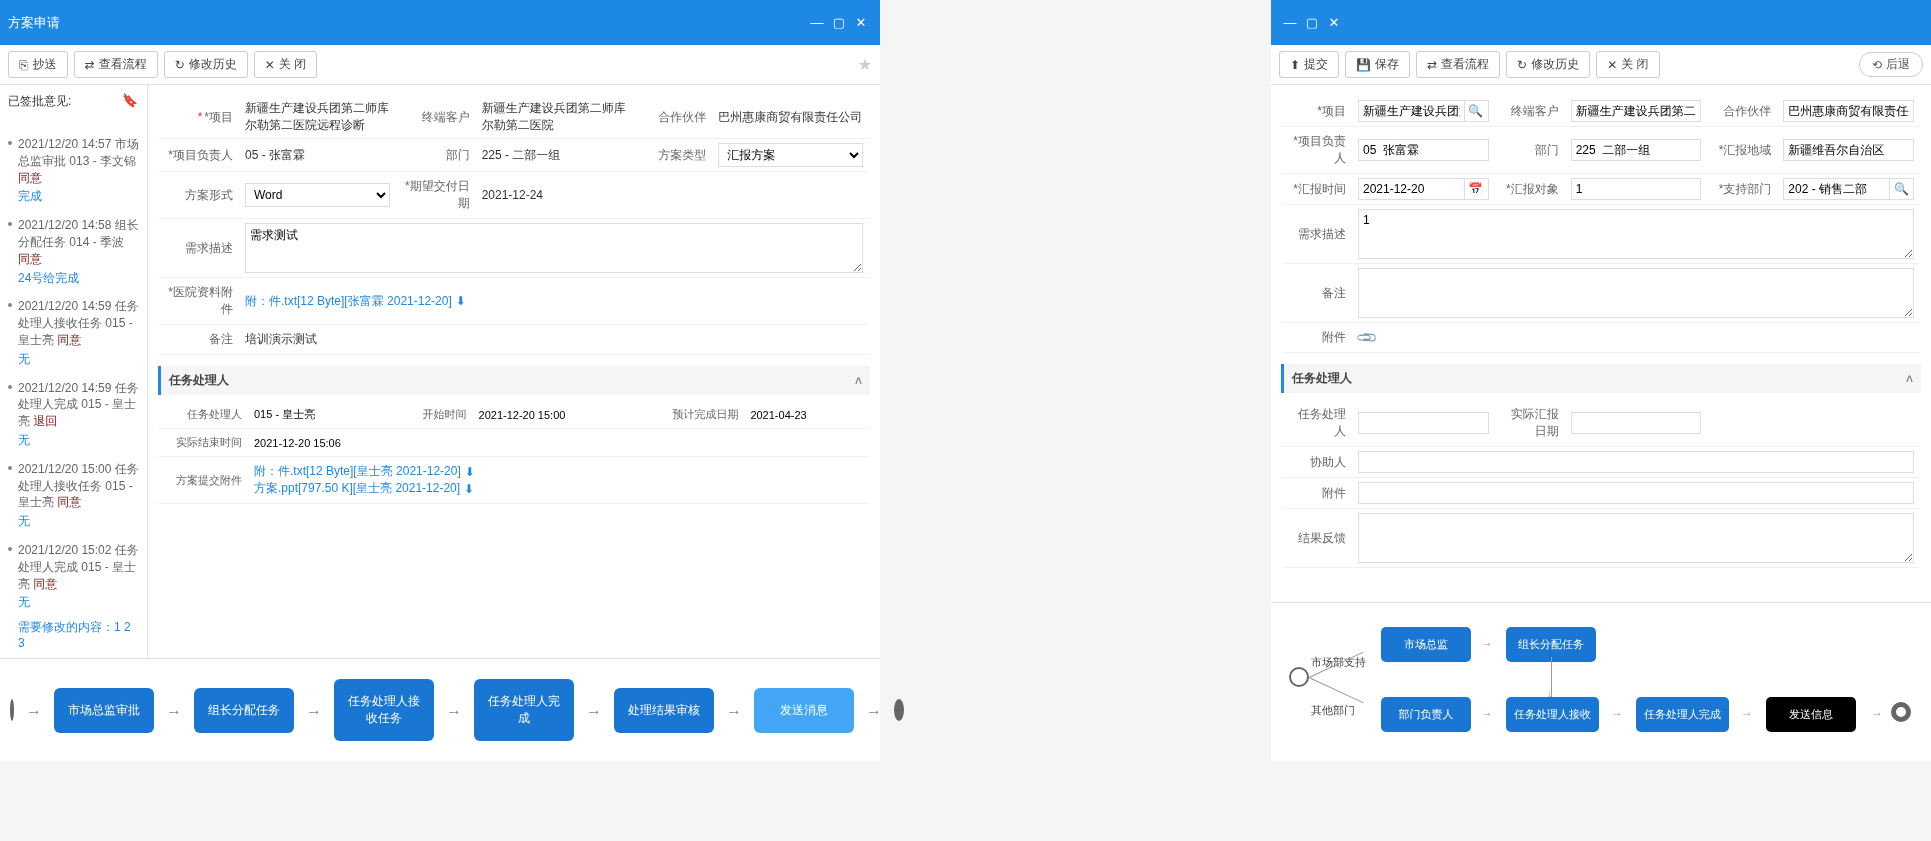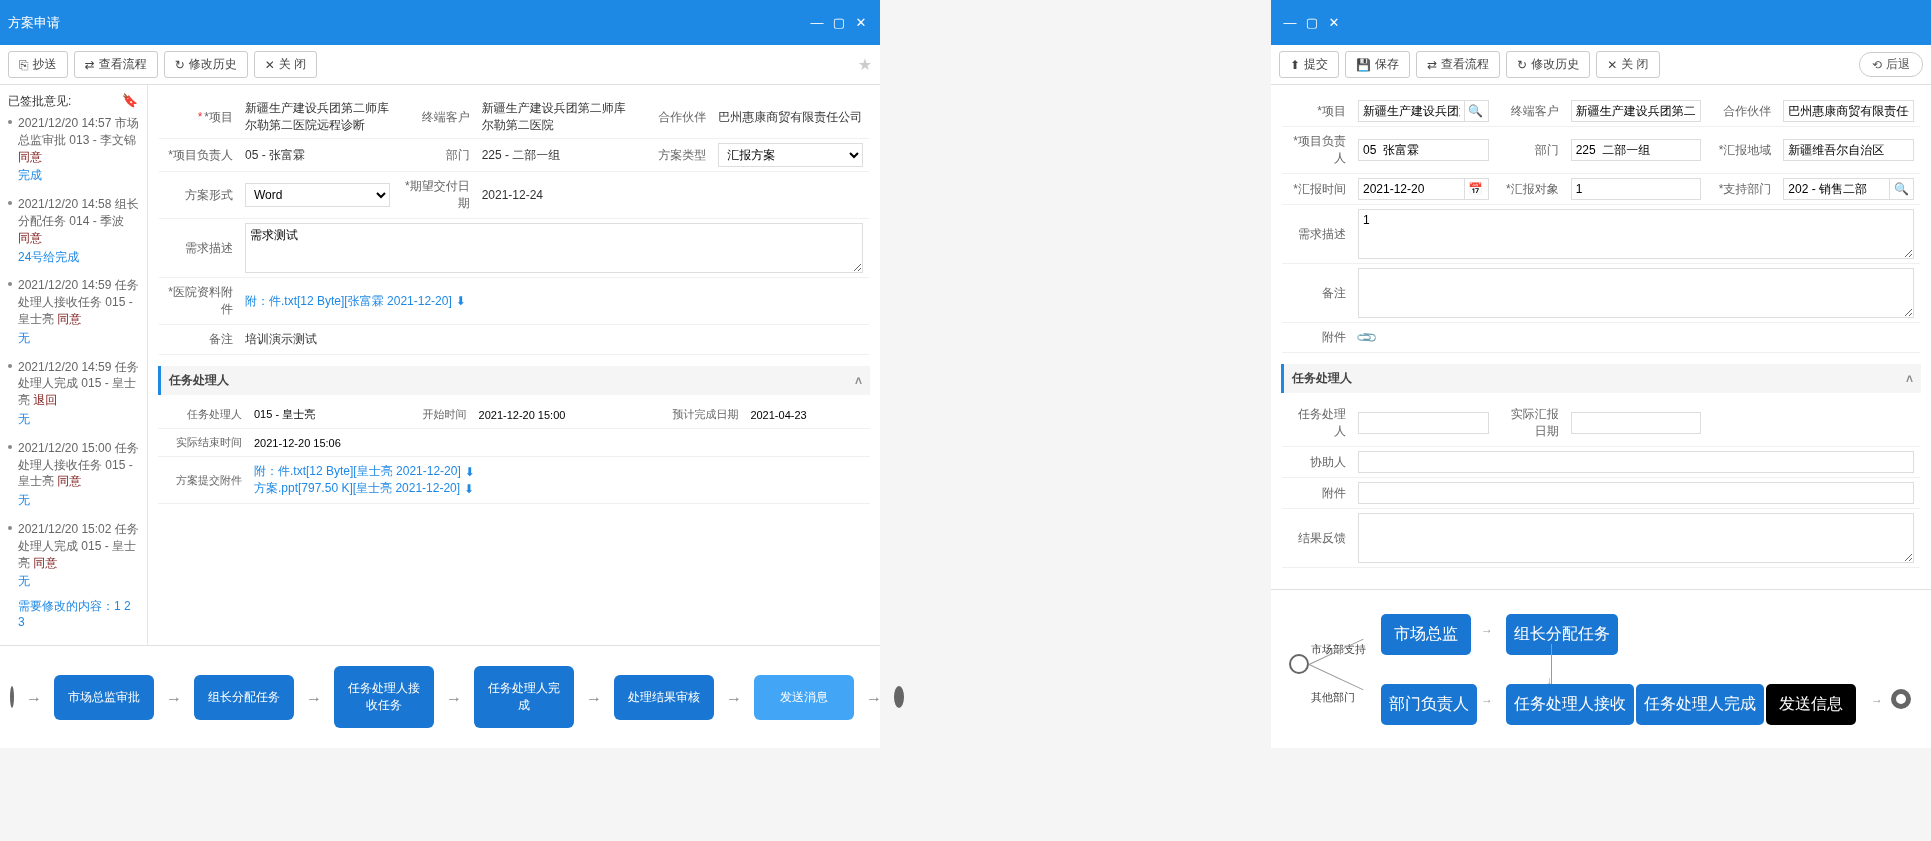--- a/index.html
+++ b/index.html
@@ -9,21 +9,21 @@
 .window-right { width: 660px; margin-left: auto; }
 .title-bar { background: #1E88E5; color: #fff; height: 45px; display: flex; align-items: center; padding: 0 8px; }
 .title-bar .title { flex: 1; font-size: 13px; font-weight: 500; }
 .title-bar .win-btn { width: 22px; text-align: center; cursor: pointer; font-size: 13px; }
 .toolbar { background: #fff; border-bottom: 1px solid #e0e0e0; padding: 6px 8px; display: flex; align-items: center; gap: 6px; }
 .tbtn { border: 1px solid #ccc; background: #fff; padding: 4px 10px; border-radius: 3px; cursor: pointer; display: inline-flex; align-items: center; gap: 4px; color: #444; }
 .tool-right { margin-left: auto; display: flex; align-items: center; gap: 6px;}
 .star { color: #ccc; font-size: 16px; cursor: pointer; }
 .content { display: flex; flex: 1; overflow: hidden; }
 .sidebar { width: 148px; border-right: 1px solid #e5e5e5; padding: 8px 8px; overflow-y: auto; font-size: 11px; color: #555; }
-.sidebar-head { color: #333; margin-bottom: 1px; }
+.sidebar-head { color: #333; margin-bottom: 22px; }
 .bookmark { float: right; color: #1E88E5; font-size: 13px; }
 .hist-item { padding: 4px 0 4px 10px; position: relative; line-height: 1.4; }
 .hist-item::before { content: ''; position: absolute; left: 0; top: 9px; width: 4px; height: 4px; background: #888; border-radius: 50%; }
 .hist-item .meta { color: #666; }
 .hist-item b { color: #7f1d1d; font-weight: 400; }
 .hist-link { color: #1E88E5; display: block; margin: 2px 0 4px 0; cursor: pointer; }
 .extra-note { color: #1E88E5; padding-left: 10px; }
 .main { flex: 1; padding: 10px 10px; overflow-y: auto; }
 .form-grid { display: grid; grid-template-columns: 80px 1fr 80px 1fr 80px 1fr; border: 1px solid transparent; }
 .form-grid.three { grid-template-columns: 70px 1fr 70px 1fr 70px 1fr; }
@@ -49,21 +49,21 @@
 .flow .circle.end { border-width: 5px; }
 .flow .arrow { flex: 0 0 24px; color: #888; font-size: 16px; text-align: center; }
 .flow .node { background: #1976D2; color: #fff; padding: 14px 10px; border-radius: 6px; min-width: 100px; text-align: center; font-size: 12px; }
 .flow .node.light { background: #42A5F5; }
 
 .flow2-wrap { background: #fff; padding: 14px 10px; border-top: 1px solid #e0e0e0; margin-top: 10px; }
 .flow2 { position: relative; height: 130px; }
 .flow2 .fcircle { position: absolute; width: 20px; height: 20px; border: 2px solid #666; border-radius: 50%; background: #fff; }
 .flow2 .fcircle.end { border-width: 5px; }
 .flow2 .flabel { position: absolute; font-size: 11px; color: #444; }
-.flow2 .fnode { position: absolute; background: #1976D2; color: #fff; padding: 10px 8px; border-radius: 5px; min-width: 90px; text-align: center; font-size: 16px; }
+.flow2 .fnode { position: absolute; background: #1976D2; color: #fff; padding: 10px 8px; border-radius: 5px; min-width: 90px; text-align: center; font-size: 11px; }
 .flow2 .fnode.light { background: #000000; }
 .flow2 .fline { position: absolute; border-top: 1px solid #999; }
 .flow2 .farrow { position: absolute; color: #999; font-size: 12px; }
 .paperclip { color: #1E88E5; font-size: 14px; transform: rotate(-45deg); display: inline-block; cursor: pointer;}
 .back-btn { border: 1px solid #ccc; border-radius: 12px; padding: 3px 12px; display: inline-flex; align-items: center; gap: 4px; cursor: pointer; color: #555; }
 </style>
 </head>
 <body>
 
 <div class="window window-left">

